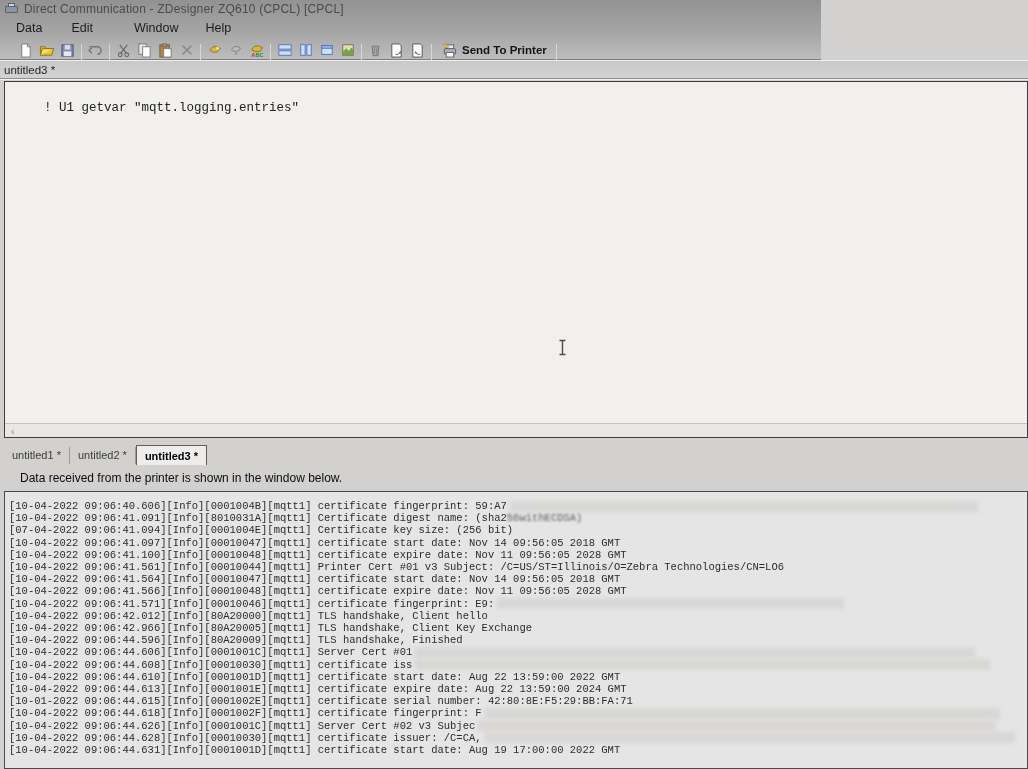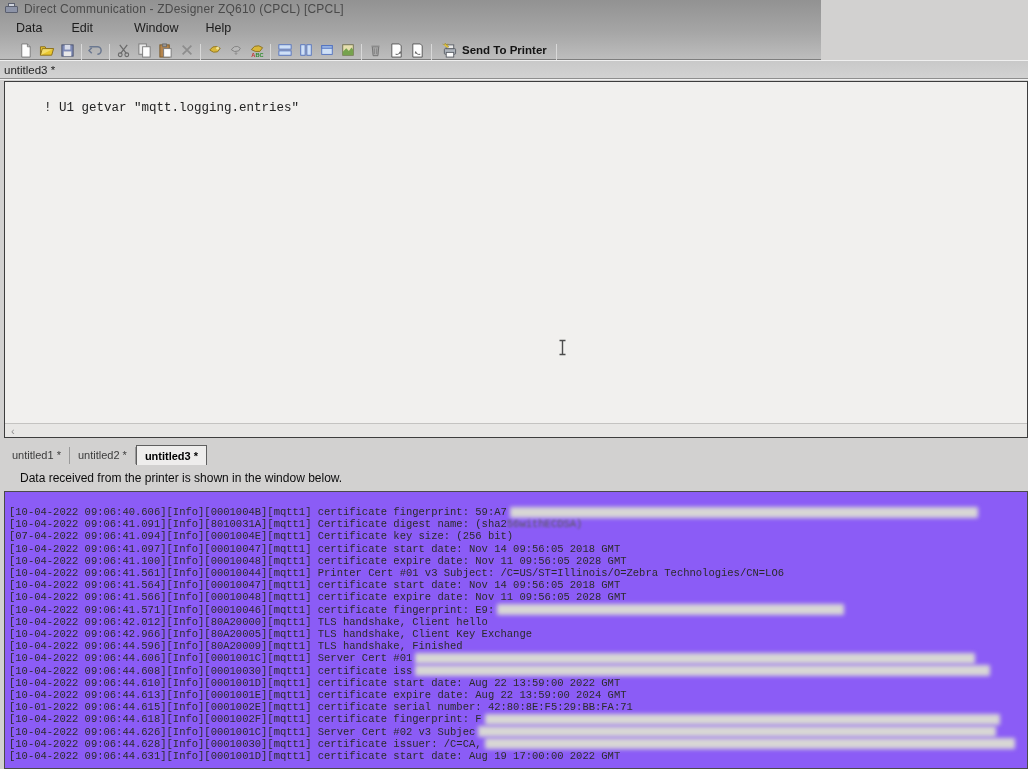--- a/index.html
+++ b/index.html
@@ -73,22 +73,22 @@
   
   .caption-bar {
     position:absolute; left:0; top:465px; width:1028px; height:26px;
     background:#d2d1d0; display:flex; align-items:center;
   }
   .caption-text { font-size:12px; color:#0c0c0c; padding-left:20px; }
 
   
   .log-panel {
     position:absolute; left:4px; top:491px; width:1024px; height:278px;
-    border:1px solid #4a4a4a; background:#8b5cf6; overflow:hidden;
-    padding:14px 0 0 4px;
+    border:1px solid #4a4a4a; background:#e5e5e5; overflow:hidden;
+    padding:8px 0 0 4px;
   }
   .log-line {
     font-family:"Liberation Mono", monospace;
     font-size:10.5px; line-height:12.2px; color:#2b2b2b;
     white-space:pre; display:flex; align-items:center;
   }
   .redact {
     display:inline-block; height:11px; margin-left:3px;
     background:#d8d7d5; filter:blur(2px); border-radius:1px; flex:0 0 auto;
   }

